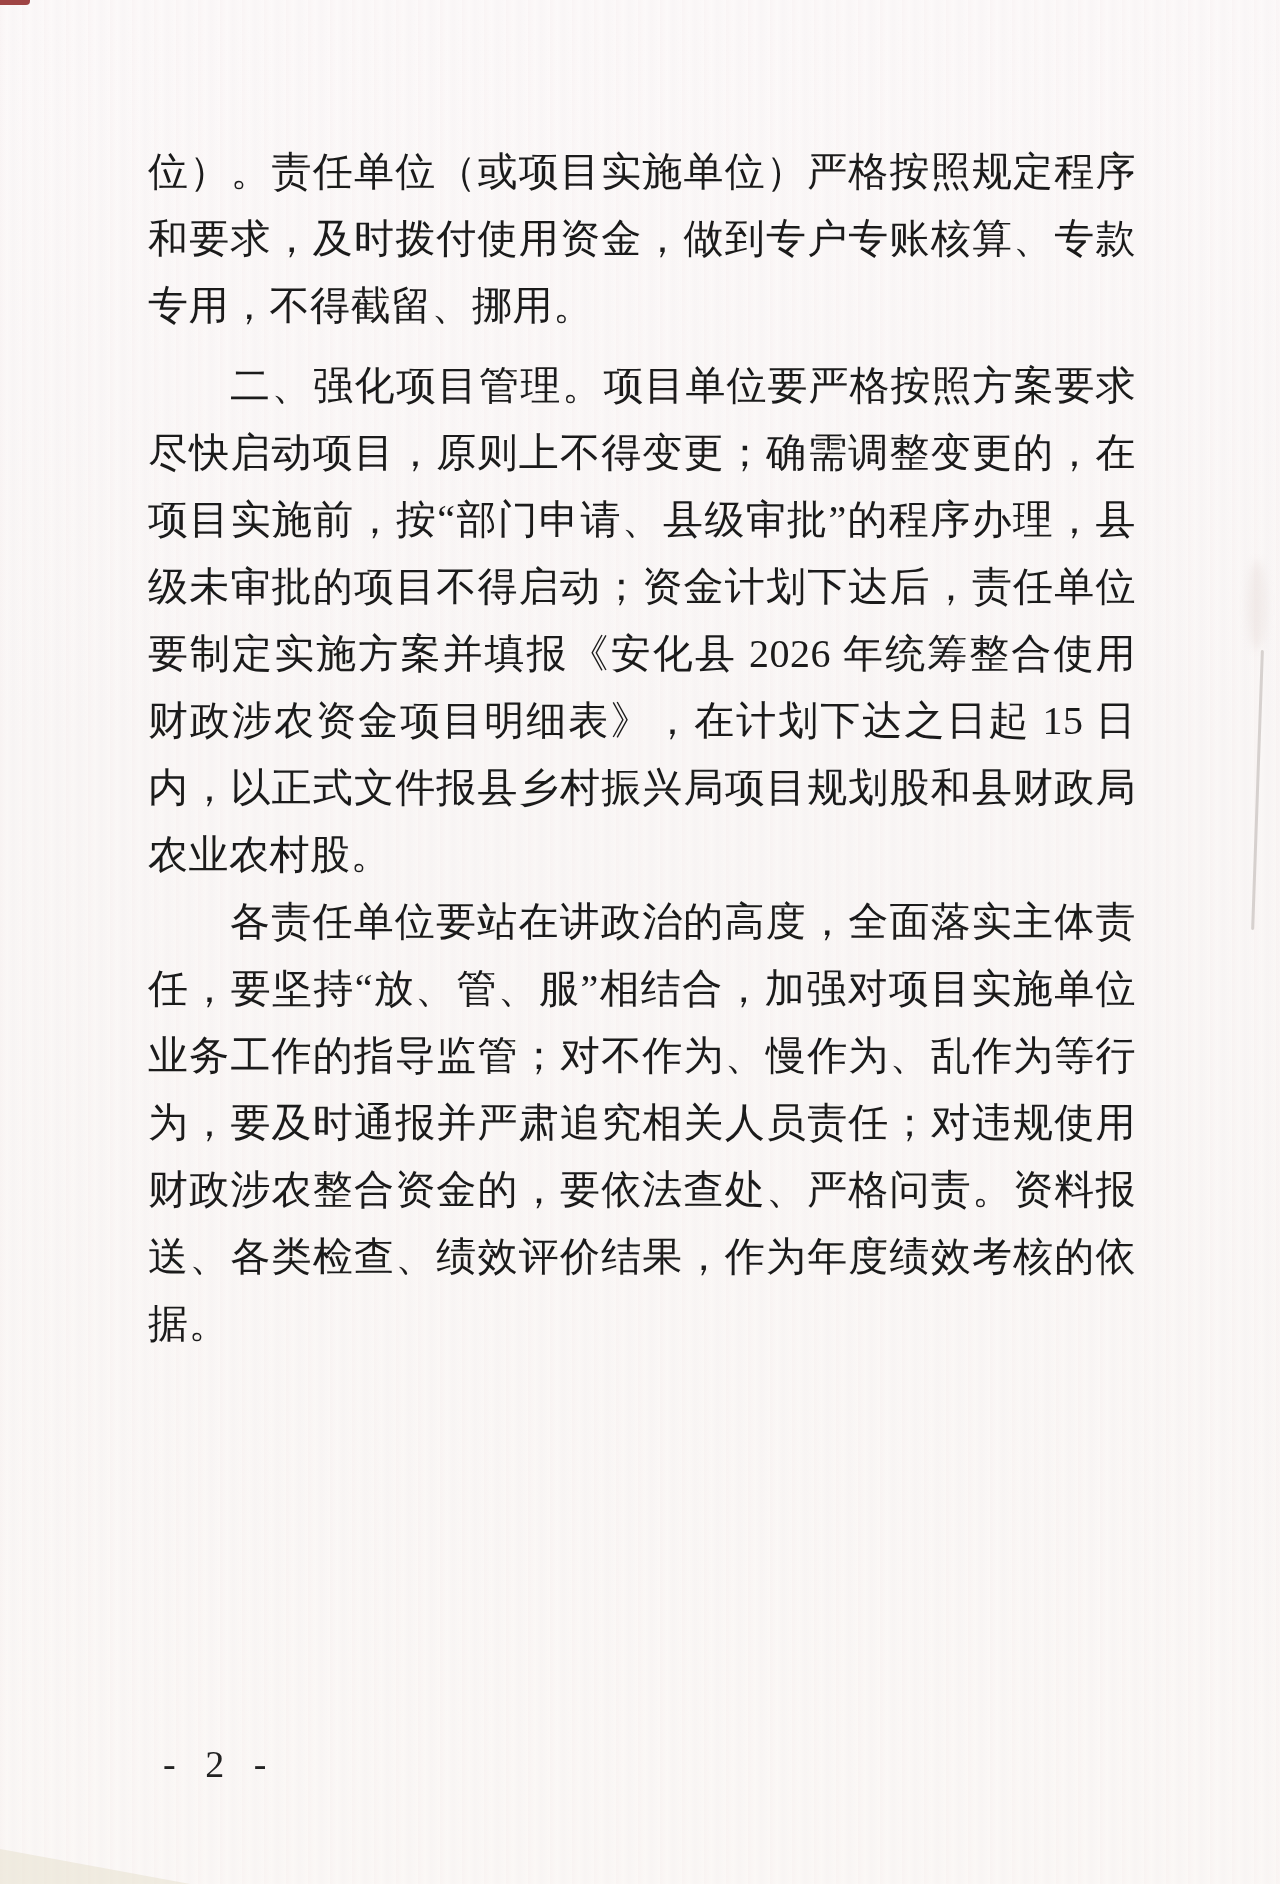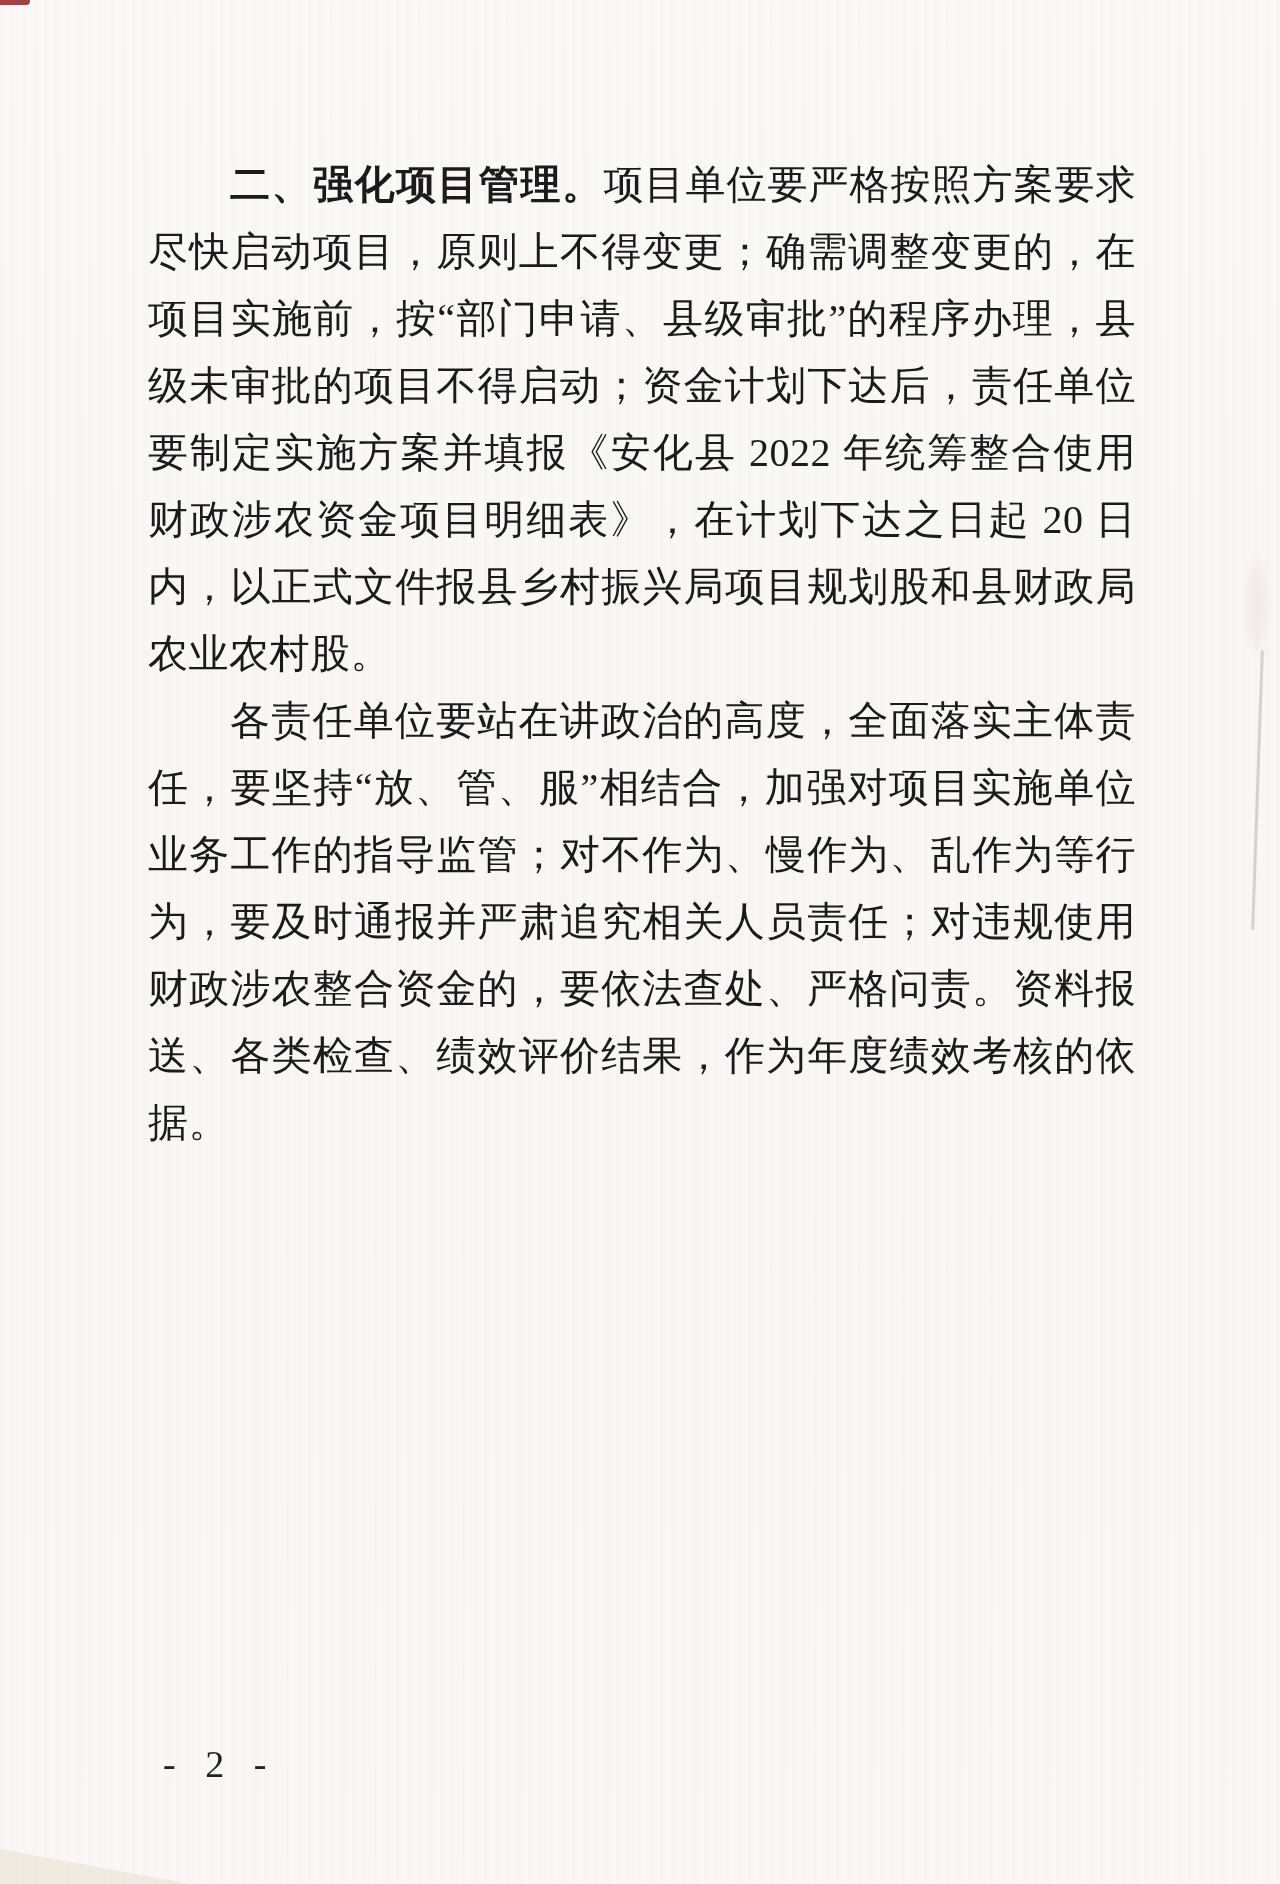--- a/index.html
+++ b/index.html
@@ -25,21 +25,21 @@
     line-height: 67px;
     text-align: justify;
     text-justify: inter-ideograph;
     letter-spacing: 0.5px;
   }
   .para { margin: 0; }
   .para.indent { text-indent: 2.05em; }
   .para.space-before { margin-top: 13px; }
   .hei {
     font-family: "Liberation Sans", "DejaVu Sans", sans-serif;
-    font-weight: 700;
+    font-weight: 400;
     letter-spacing: 1px;
   }
   .footer {
     position: absolute;
     left: 163px; top: 1742px;
     color: #222;
     font-size: 38px;
     letter-spacing: 10px;
     font-family: "Liberation Serif", "DejaVu Serif", serif;
   }
@@ -75,20 +75,21 @@
 <body>
 
 <div class="paper"></div>
 
 <div class="mark-top-left" style="background: rgb(142, 36, 36);"></div>
 <div class="smudge-right" style="background: rgb(216, 200, 196);"></div>
 <div class="crease-right" style="background: rgb(185, 178, 174);"></div>
 <div class="wedge-bottom-left" style="background: rgb(230, 224, 204);"></div>
 
 <div class="textblock">
+  <p class="para"><span>位）。责任单位（或项目实施单位）严格按照规定程序和要求，及时拨付使用资金，做到专户专账核算、专款专用，不得截留、挪用。</span></p>
 
-  <p class="para indent space-before"><span class="hei">二、强化项目管理。</span><span>项目单位要严格按照方案要求尽快启动项目，原则上不得变更；确需调整变更的，在项目实施前，按“部门申请、县级审批”的程序办理，县级未审批的项目不得启动；资金计划下达后，责任单位要制定实施方案并填报《安化县 2022 年统筹整合使用财政涉农资金项目明细表》，在计划下达之日起 20 日内，以正式文件报县乡村振兴局项目规划股和县财政局农业农村股。</span></p>
+  <p class="para indent space-before"><span class="hei">二、强化项目管理。</span><span>项目单位要严格按照方案要求尽快启动项目，原则上不得变更；确需调整变更的，在项目实施前，按“部门申请、县级审批”的程序办理，县级未审批的项目不得启动；资金计划下达后，责任单位要制定实施方案并填报《安化县 2026 年统筹整合使用财政涉农资金项目明细表》，在计划下达之日起 15 日内，以正式文件报县乡村振兴局项目规划股和县财政局农业农村股。</span></p>
 
 
   <p class="para indent"><span>各责任单位要站在讲政治的高度，全面落实主体责任，要坚持“放、管、服”相结合，加强对项目实施单位业务工作的指导监管；对不作为、慢作为、乱作为等行为，要及时通报并严肃追究相关人员责任；对违规使用财政涉农整合资金的，要依法查处、严格问责。资料报送、各类检查、绩效评价结果，作为年度绩效考核的依据。</span></p>
 </div>
 
 <div class="footer">- 2 -</div>
 
 </body></html>

